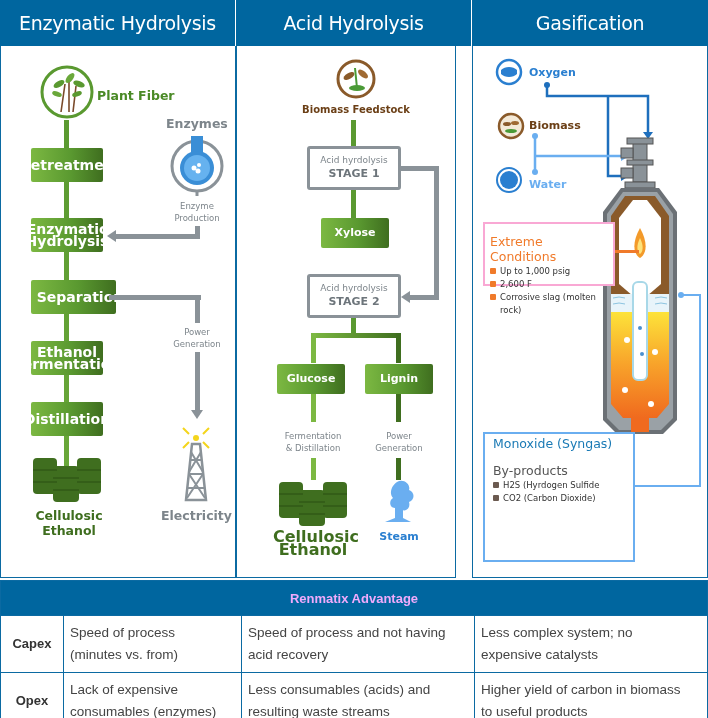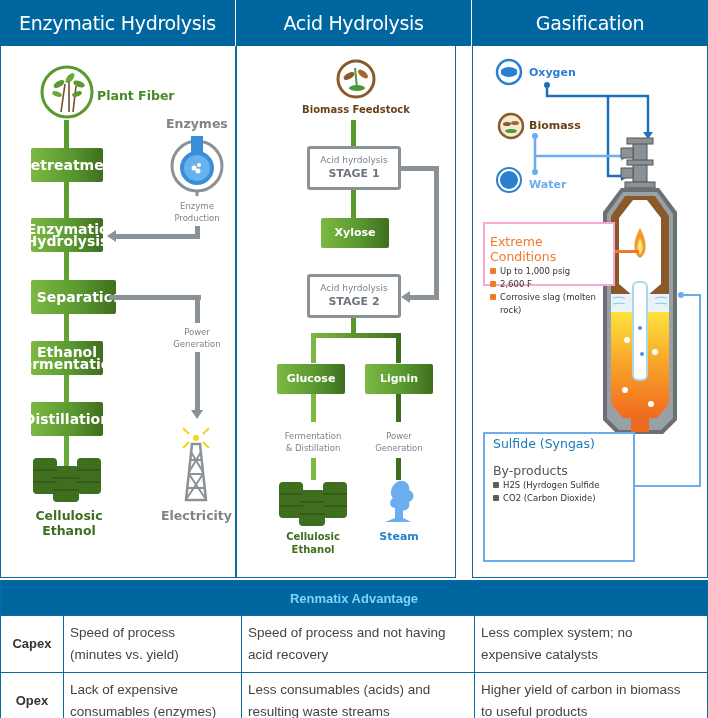--- a/index.html
+++ b/index.html
@@ -12,21 +12,21 @@
   .hline{position:absolute;height:5px;}
   .arrowdown{position:absolute;width:0;height:0;border-left:6px solid transparent;border-right:6px solid transparent;}
   .stagebox{position:absolute;border:3px solid #8a9298;border-radius:3px;background:#fff;text-align:center;box-sizing:border-box;}
   .stagebox .s1{font-size:9px;color:#7d858b;margin-top:6px;}
   .stagebox .s2{font-size:11px;color:#6d757b;font-weight:bold;margin-top:2px;}
   .lbl{position:absolute;text-align:center;}
   .grey-small{font-size:8.5px;color:#7d858b;line-height:12px;}
   table.adv{position:absolute;left:0;top:580px;width:708px;border-collapse:collapse;font-family:"Liberation Sans",sans-serif;}
   table.adv td{border:1px solid #0b6aa2;font-size:13.5px;color:#444;padding:6px 6px;line-height:22px;vertical-align:middle;}
   table.adv td.rowh{font-weight:bold;font-size:13px;color:#333;width:50px;text-align:center;}
-  table.adv th{background:#00669f;color:#7dd3fc;font-size:13px;height:32px;font-weight:bold;border:1px solid #0b6aa2;}
+  table.adv th{background:#00669f;color:#f0abfc;font-size:13px;height:32px;font-weight:bold;border:1px solid #0b6aa2;}
   .infobox{position:absolute;box-sizing:border-box;background:#fff;}
   .infobox .t{font-size:12.5px;line-height:15px;}
   .infobox ul{list-style:none;margin:1px 0 0 0;padding:0;}
   .infobox li{font-size:8.5px;color:#333;line-height:13px;position:relative;padding-left:10px;}
   .infobox li .b{position:absolute;left:0;top:3px;width:6px;height:6px;border-radius:1px;}
 </style>
 </head>
 <body>
 
 <div class="hdr" style="left:0;width:235px;">
@@ -195,21 +195,21 @@
         <line x1="2" y1="26" x2="26" y2="26"></line>
       <line x1="46" y1="14" x2="70" y2="14"></line>
         <line x1="46" y1="26" x2="70" y2="26"></line>
       <line x1="22" y1="22" x2="48" y2="22"></line>
         <line x1="22" y1="34" x2="48" y2="34"></line>
     </g>
   </svg>
   <svg style="position:absolute;left:146px;top:432px;" width="34" height="46" viewBox="0 0 34 46">
     <path d="M14 4 C20 0 28 6 26 12 C32 14 32 22 26 24 C28 30 22 34 20 32 L20 40 L28 44 L2 44 L12 40 L12 30 C6 30 6 22 10 20 C6 16 8 8 14 4 Z" fill="#6aaef0"></path>
   </svg>
-  <div class="lbl" style="left:36px;top:484px;width:80px;font-size:10px;font-weight:bold;color:#3f6e1f;line-height:13px;">
+  <div class="lbl" style="left:36px;top:484px;width:80px;font-size:16px;font-weight:bold;color:#3f6e1f;line-height:13px;">
       <div>Cellulosic</div>
       <div>Ethanol</div>
     </div>
   <div class="lbl" style="left:134px;top:484px;width:56px;font-size:11px;font-weight:bold;color:#2a7fd0;">Steam</div>
 </div>
 
 <div class="panel" style="left:472px;width:236px;">
 
   <svg style="position:absolute;left:22px;top:12px;" width="28" height="28" viewBox="0 0 28 28">
     <circle cx="14" cy="14" r="12" fill="#fff" stroke="#2a7fd0" stroke-width="2.5"></circle>
@@ -290,39 +290,39 @@
     </ul>
   </div>
   <div class="hline" style="left:142px;top:204px;width:24px;height:3px;background:#f07a2a;"></div>
 
   <svg style="position:absolute;left:0;top:0;" width="236" height="532" viewBox="0 0 236 532">
     <circle cx="208" cy="249" r="3" fill="#6aaef0"></circle>
     <path d="M208 249 L227 249 L227 440 L162 440" stroke="#6aaef0" stroke-width="2" fill="none"></path>
   </svg>
 
   <div class="infobox" style="left:10px;top:386px;width:152px;height:130px;border:2px solid #6aaef0;padding:2px 8px;">
-    <div class="t" style="color:#1a7ab5;">Sulfide (Syngas)</div>
+    <div class="t" style="color:#1a7ab5;">Monoxide (Syngas)</div>
     <div class="t" style="color:#555;margin-top:12px;">By-products</div>
     <ul>
       <li><span class="b" style="background:#6b5a50;"></span><span>H2S (Hyrdogen Sulfide</span></li>
       <li><span class="b" style="background:#6b5a50;"></span><span>CO2 (Carbon Dioxide)</span></li>
     </ul>
   </div>
 </div>
 
 <table class="adv">
   <tbody>
       <tr>
     <th colspan="4">Renmatix Advantage</th>
   </tr>
   <tr>
     <td class="rowh">Capex</td>
     <td style="width:165px;">
           <div>Speed of process</div>
-          <div>(minutes vs. yield)</div>
+          <div>(minutes vs. from)</div>
         </td>
     <td style="width:220px;">
           <div>Speed of process and not having</div>
           <div>acid recovery</div>
         </td>
     <td>
           <div>Less complex system; no</div>
           <div>expensive catalysts</div>
         </td>
   </tr>

